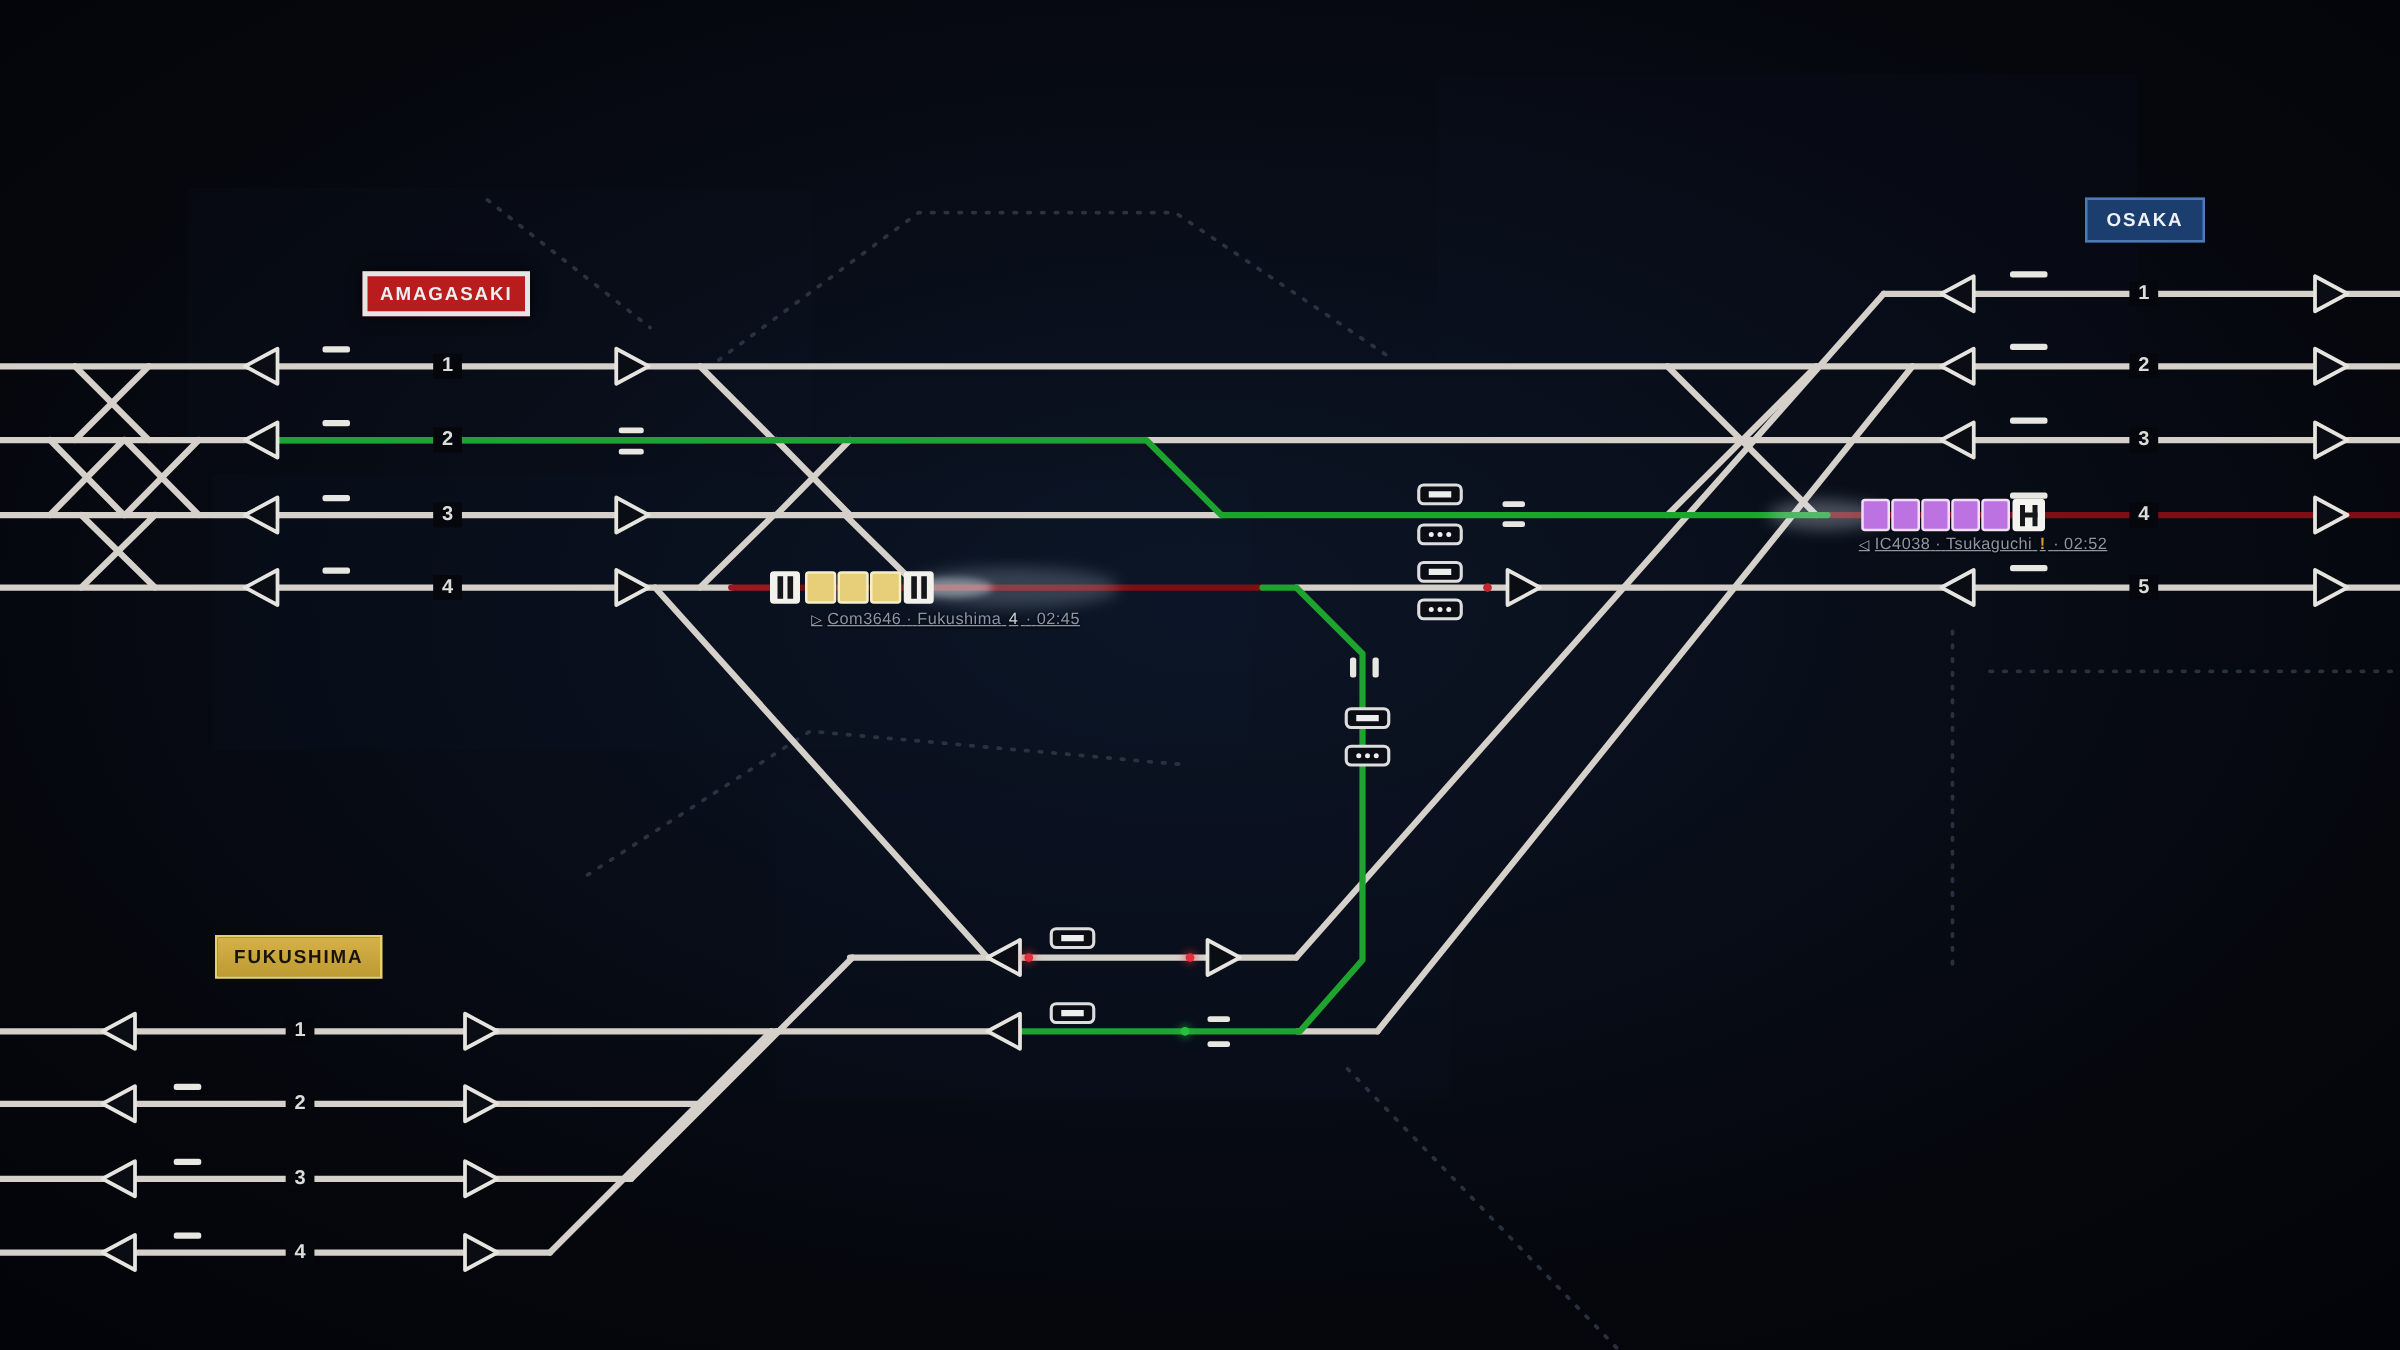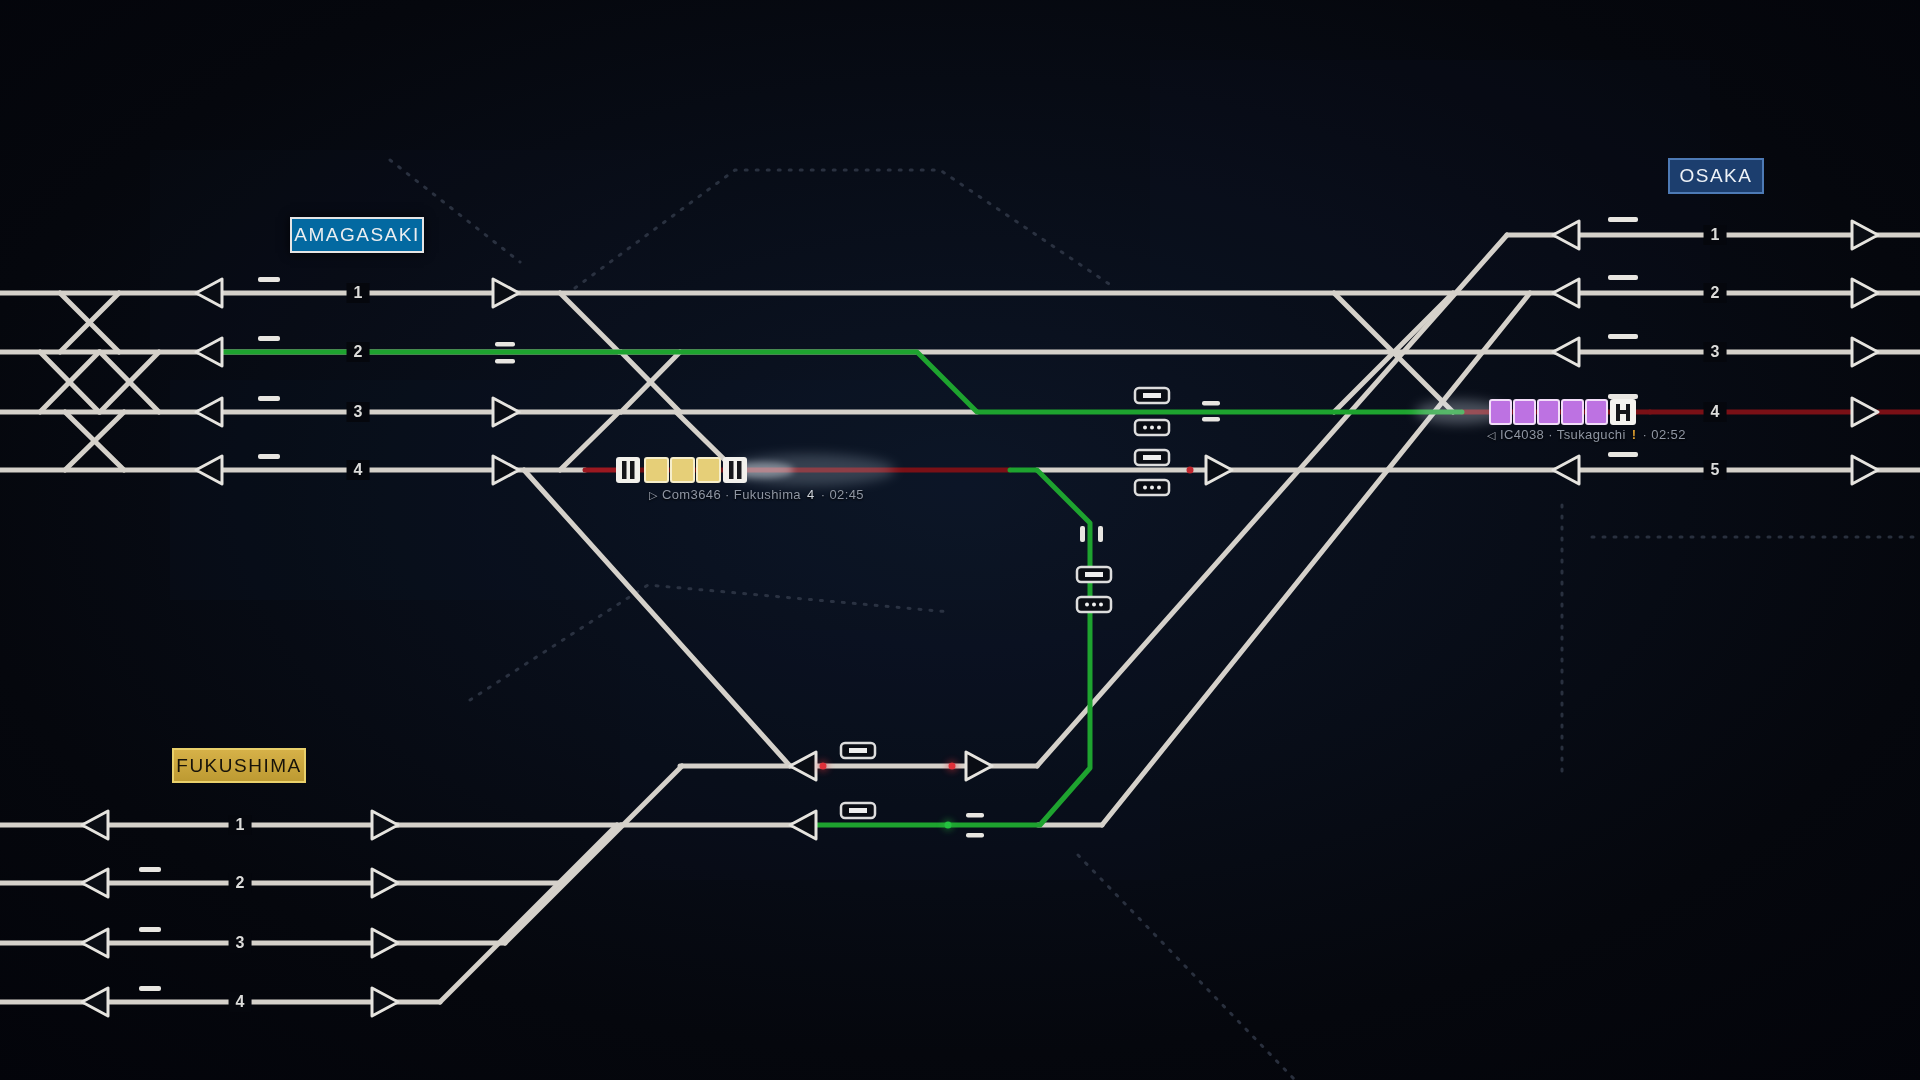--- a/index.html
+++ b/index.html
@@ -1,38 +1,38 @@
 <!DOCTYPE html>
 <html><head>
 <meta charset="utf-8">
 <style>
   html,body{margin:0;padding:0;background:#04060b;}
   .stage{position:relative;width:1920px;height:1080px;overflow:hidden;
          background:#04060b;font-family:"Liberation Sans",sans-serif;}
   svg.rails{position:absolute;left:0;top:0;}
   
   .plate{position:absolute;display:flex;align-items:center;justify-content:center;
-         font-weight:normal;letter-spacing:1.5px;text-transform:uppercase;
-         font-size:19px;box-sizing:border-box;}
+         font-weight:bold;letter-spacing:1.5px;text-transform:uppercase;
+         font-size:15px;box-sizing:border-box;}
   .plate::first-letter{font-size:21px;}
   .plate.amagasaki{left:290px;top:217px;width:134px;height:36px;
-        background:#0369a1;border:2px solid #e5e5e5;color:#eceef0;
+        background:#b91c1c;border:4px solid #e5e5e5;color:#eceef0;
         box-shadow:0 0 10px rgba(0,0,0,.8);}
   .plate.osaka{left:1668px;top:158px;width:96px;height:36px;
         background:#1c3e6e;border:2px solid #4d7ab5;color:#eef2f7;}
   .plate.fukushima{left:172px;top:748px;width:134px;height:35px;
         background:linear-gradient(#d6b148,#bd9a32);border:2px solid #e9d popping06b;
         border:2px solid #e9d06b;color:#17130a;}
   
   .tnum{position:absolute;transform:translate(-50%,-50%);
         background:#05070d;color:#dcdcda;font-size:16px;font-weight:bold;
         padding:1px 7px;line-height:18px;}
   
   .train-label{position:absolute;font-size:13px;color:#8f96a3;
-        letter-spacing:.4px;white-space:nowrap;text-shadow:0 1px 2px #000;}
+        letter-spacing:.4px;white-space:nowrap;text-shadow:0 1px 2px #000;text-decoration:underline;}
   .train-label .dir{font-size:11px;color:#a7adb8;margin-right:4px;}
   .train-label .plat{color:#cfd4db;margin:0 2px;}
   .train-label .warn{color:#d79a2f;font-weight:bold;margin:0 2px;}
 </style>
 </head>
 <body>
 
 <div class="stage">
 
 <svg class="rails" width="1920" height="1080" viewBox="0 0 1920 1080">

